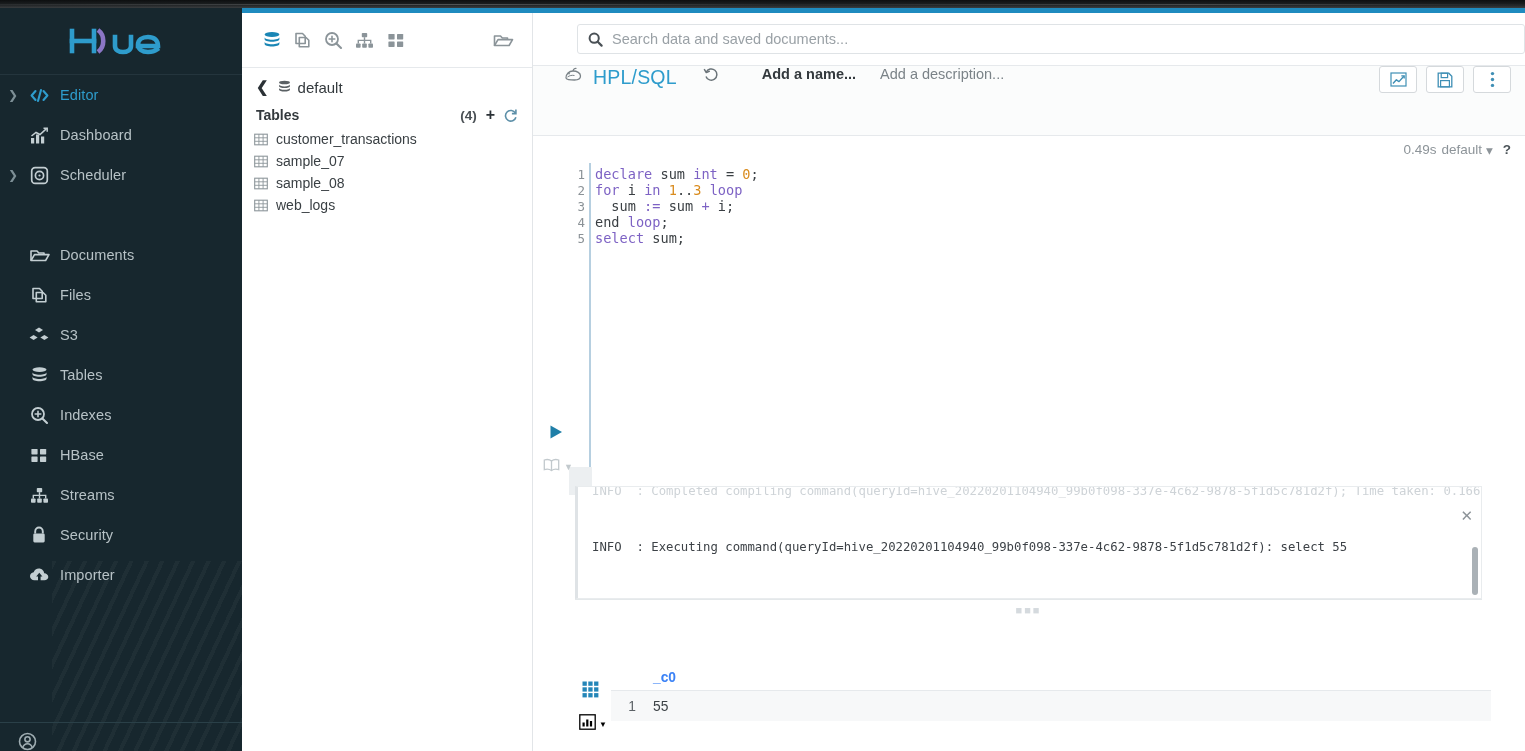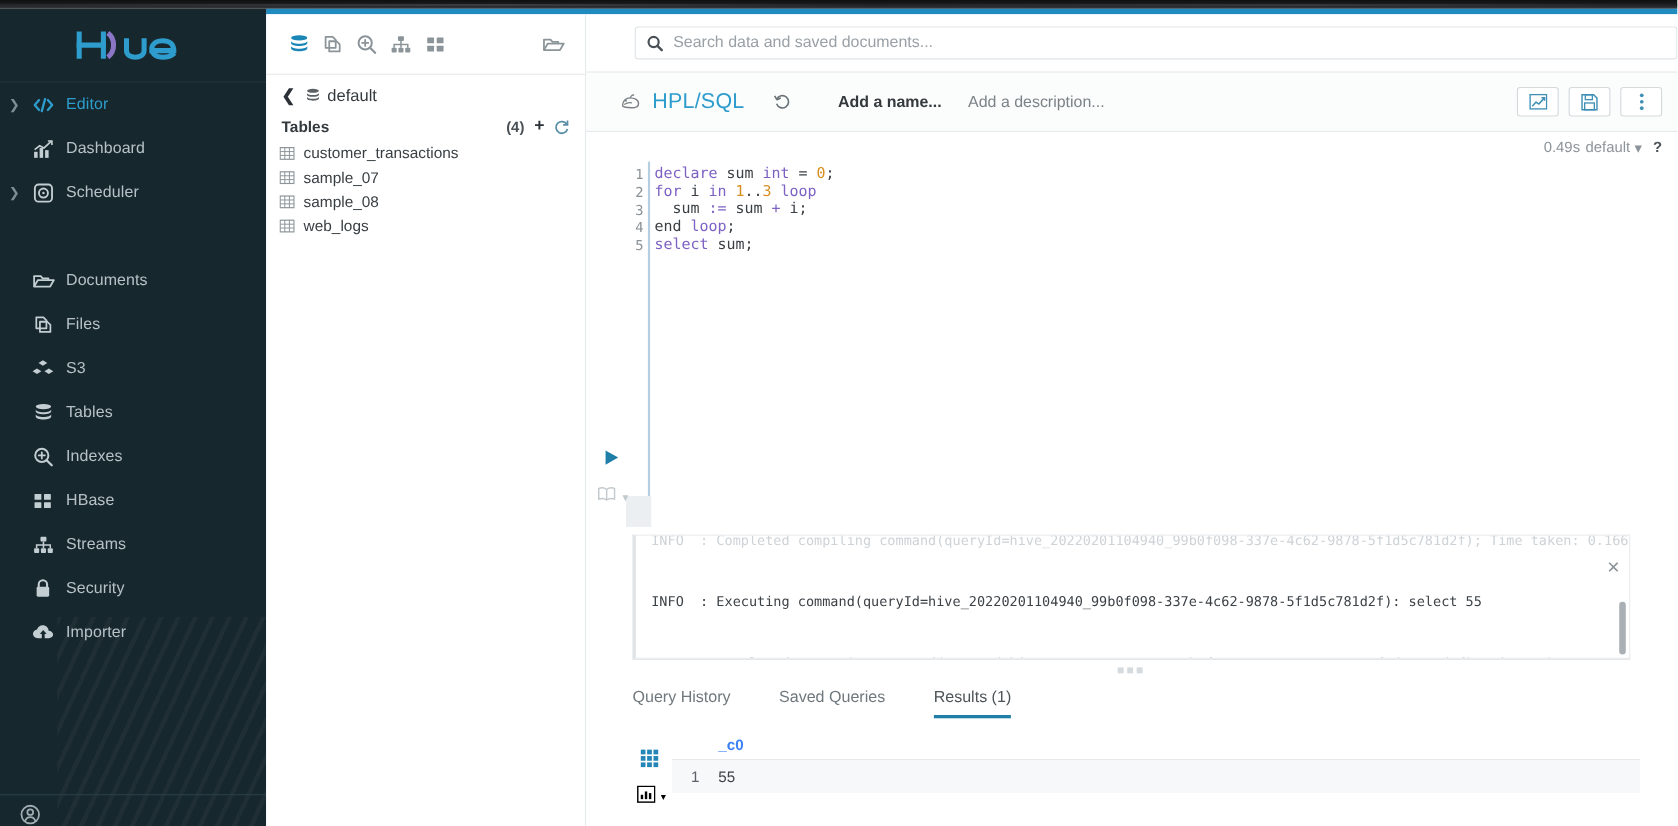--- a/index.html
+++ b/index.html
@@ -118,22 +118,22 @@
   .searchrow { height: 52px; display: flex; align-items: center; padding-left: 44px; }
   .searchbox {
     flex: 1; height: 30px; border: 1px solid #dfe3e6; border-radius: 3px;
     display: flex; align-items: center; padding: 0 10px; gap: 9px; margin-right: 0;
   }
   .searchbox .sicon { color:#4a5156; display:flex; }
   .searchbox .sph { color: #9aa1a6; font-size: 14.5px; }
 
   
   .ed-head {
-    height: 55px; border-top: 1px solid #e6e9ec; border-bottom: 1px solid #e6e9ec;
-    background: #fbfcfc; display: flex; align-items: center; padding: 0 14px 0 30px;
+    height: 71px; border-top: 1px solid #e6e9ec; border-bottom: 1px solid #e6e9ec;
+    background: #fbfcfc; display: flex; align-items: flex-start; padding: 0 14px 0 30px;
   }
   .ed-head .dbicon { margin-right: 10px; display:flex; color:#7a8287; }
   .ed-head .title { font-size: 19.5px; color: #2e9ccc; letter-spacing:.2px; }
   .ed-head .hist { margin-left: 26px; color:#6a7378; display:flex; cursor:pointer; }
   .ed-head .nm { margin-left: 42px; font-size: 14.5px; font-weight: 700; color: #33393d; cursor:text; }
   .ed-head .ds { margin-left: 24px; font-size: 14.5px; color: #7b8388; cursor:text; }
   .ed-head .sp { flex: 1; }
   .ed-head .abtn {
     width: 38px; height: 27px; border: 1px solid #d5d9dc; border-radius: 3px;
     display:flex; align-items:center; justify-content:center; margin-left: 9px;
@@ -675,25 +675,20 @@
       <div class="logline">INFO  : 55</div>
       <div class="logline faded">INFO  :</div>
       <div class="logclose">✕</div>
       <div class="logscroll"></div>
     </div>
     <div class="logtoprule"></div>
     <div class="loghandle">
         <span class="dots">■■■</span>
       </div>
 
-    <div class="rtabs">
-      <div class="rtab">Query History</div>
-      <div class="rtab">Saved Queries</div>
-      <div class="rtab active">Results (1)</div>
-    </div>
 
     <div class="rside">
       <div class="ri blue">
         <svg width="17" height="17" viewBox="0 0 17 17">
             <g fill="currentColor">
               <rect x="0.5" y="0.5" width="4.3" height="4.3"></rect>
               <rect x="6.3" y="0.5" width="4.3" height="4.3"></rect>
               <rect x="12.1" y="0.5" width="4.3" height="4.3"></rect>
               <rect x="0.5" y="6.3" width="4.3" height="4.3"></rect>
               <rect x="6.3" y="6.3" width="4.3" height="4.3"></rect>

